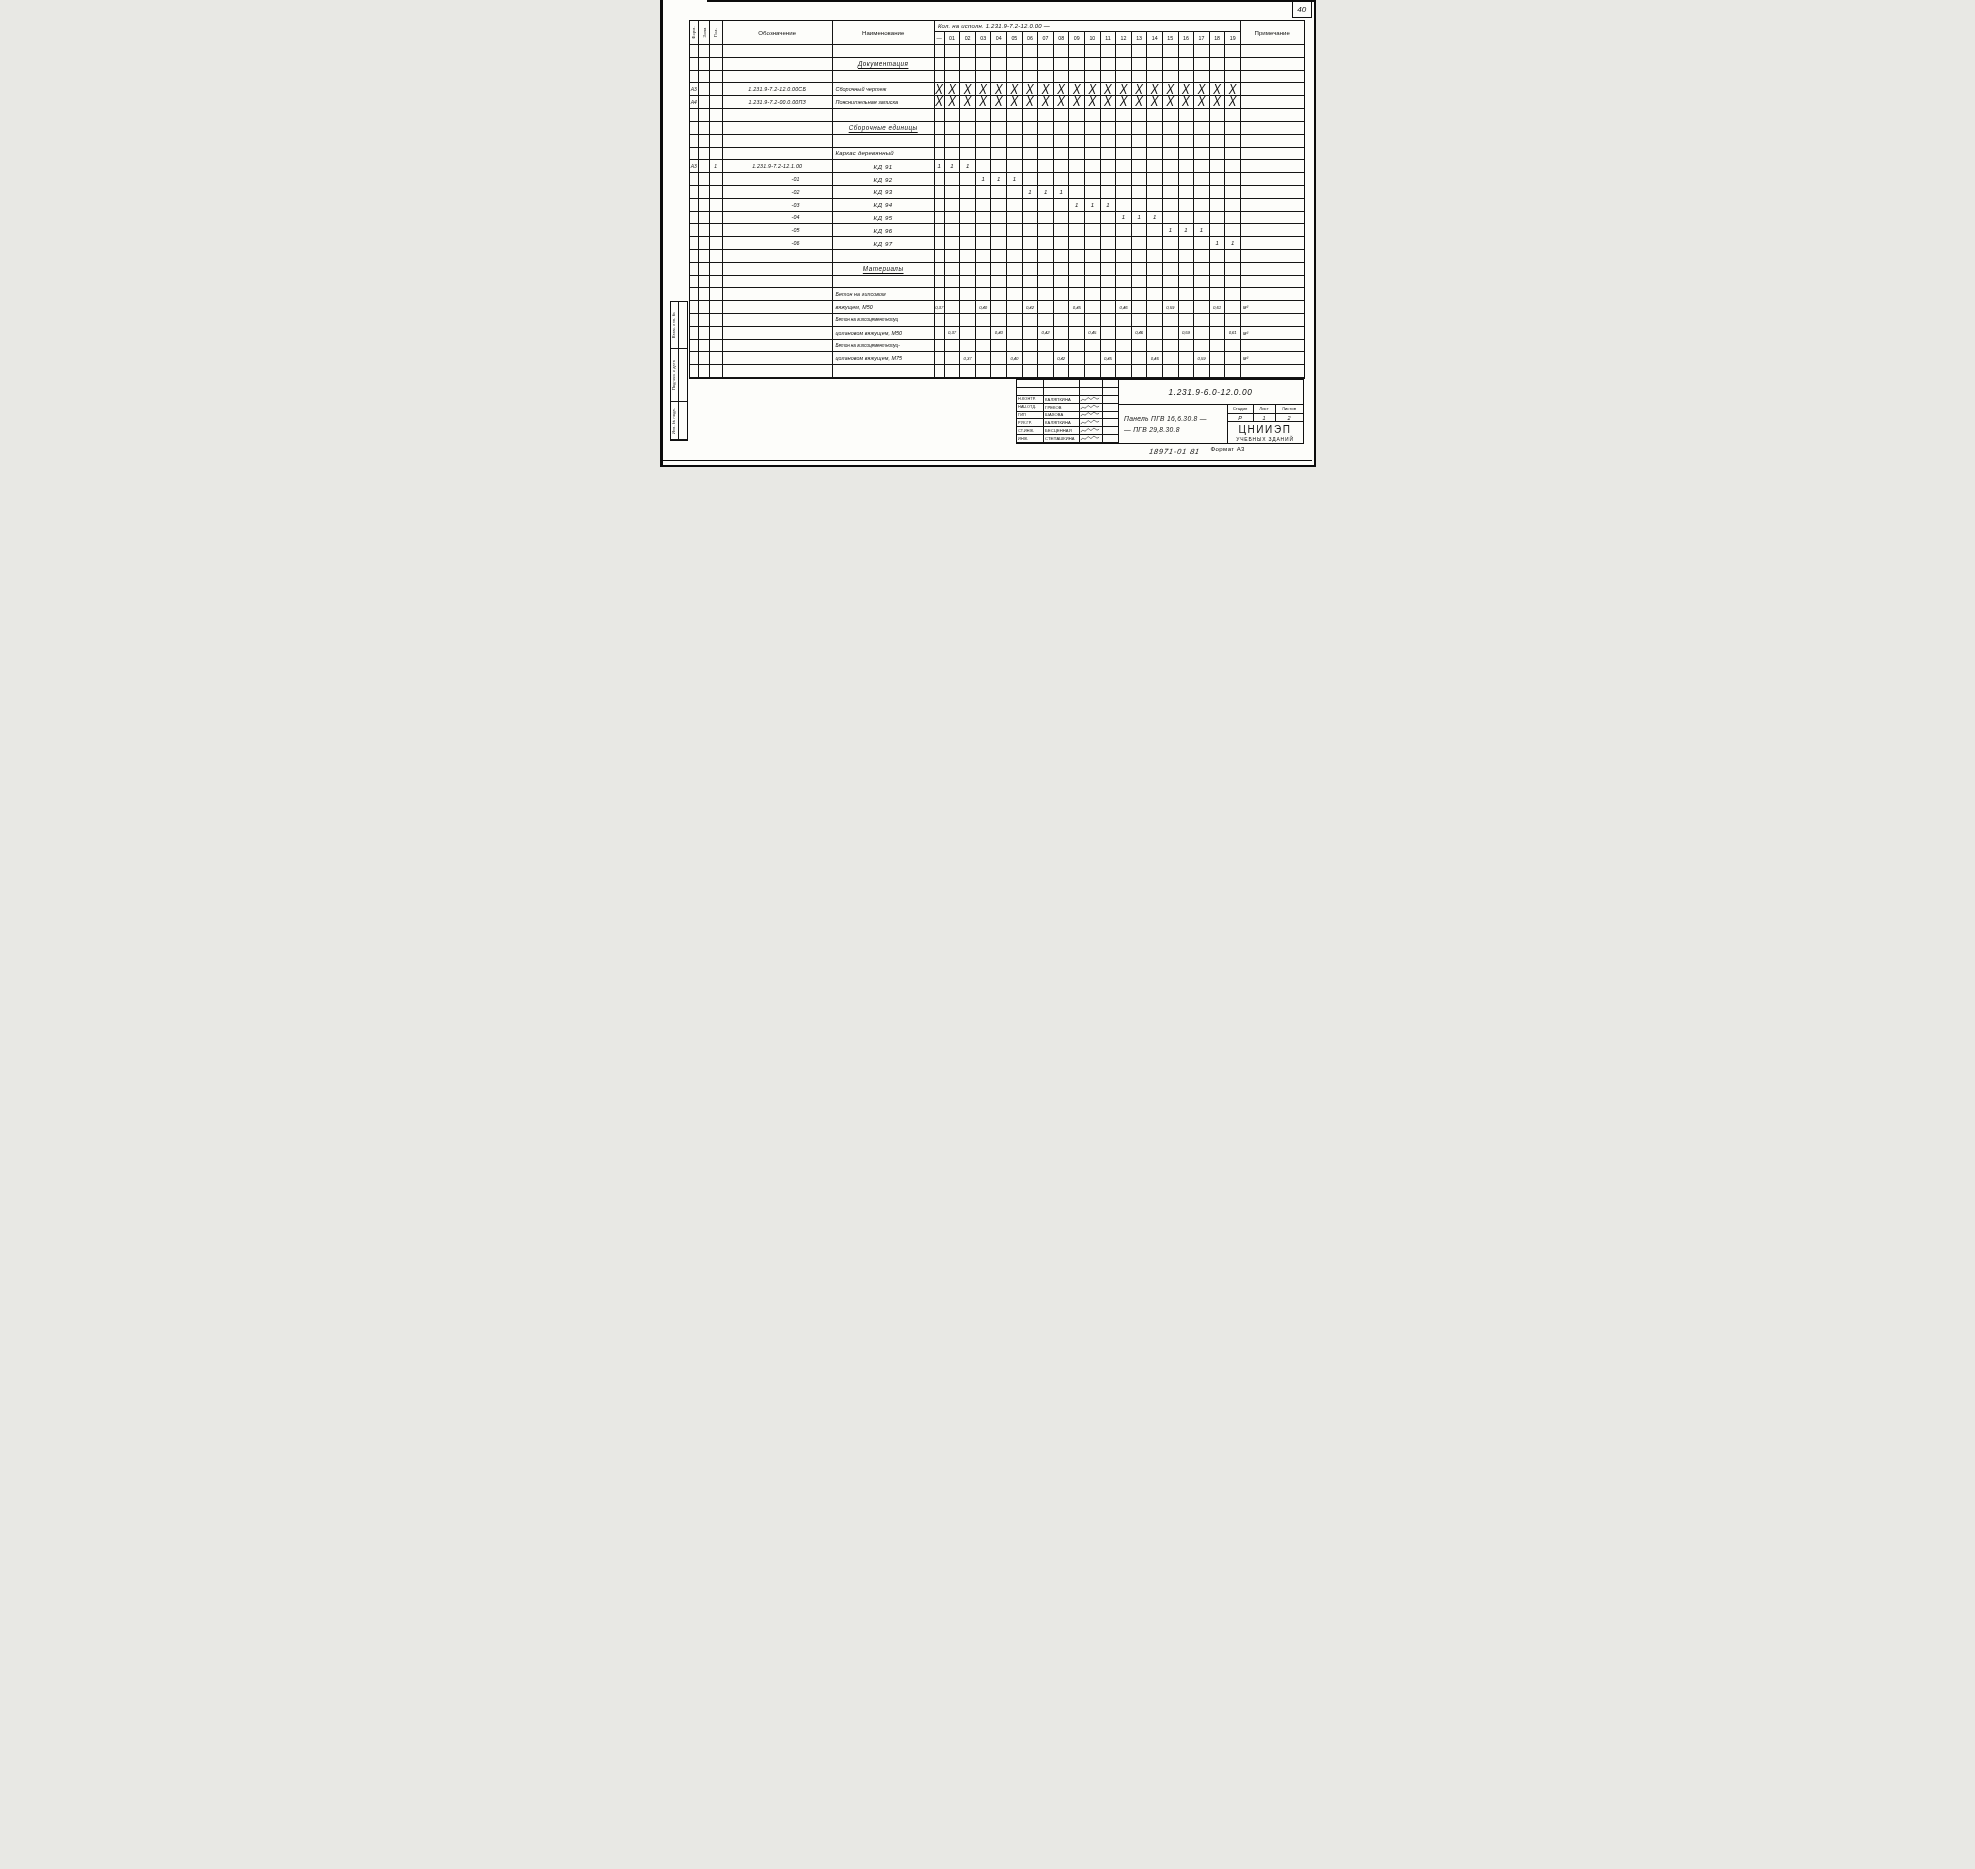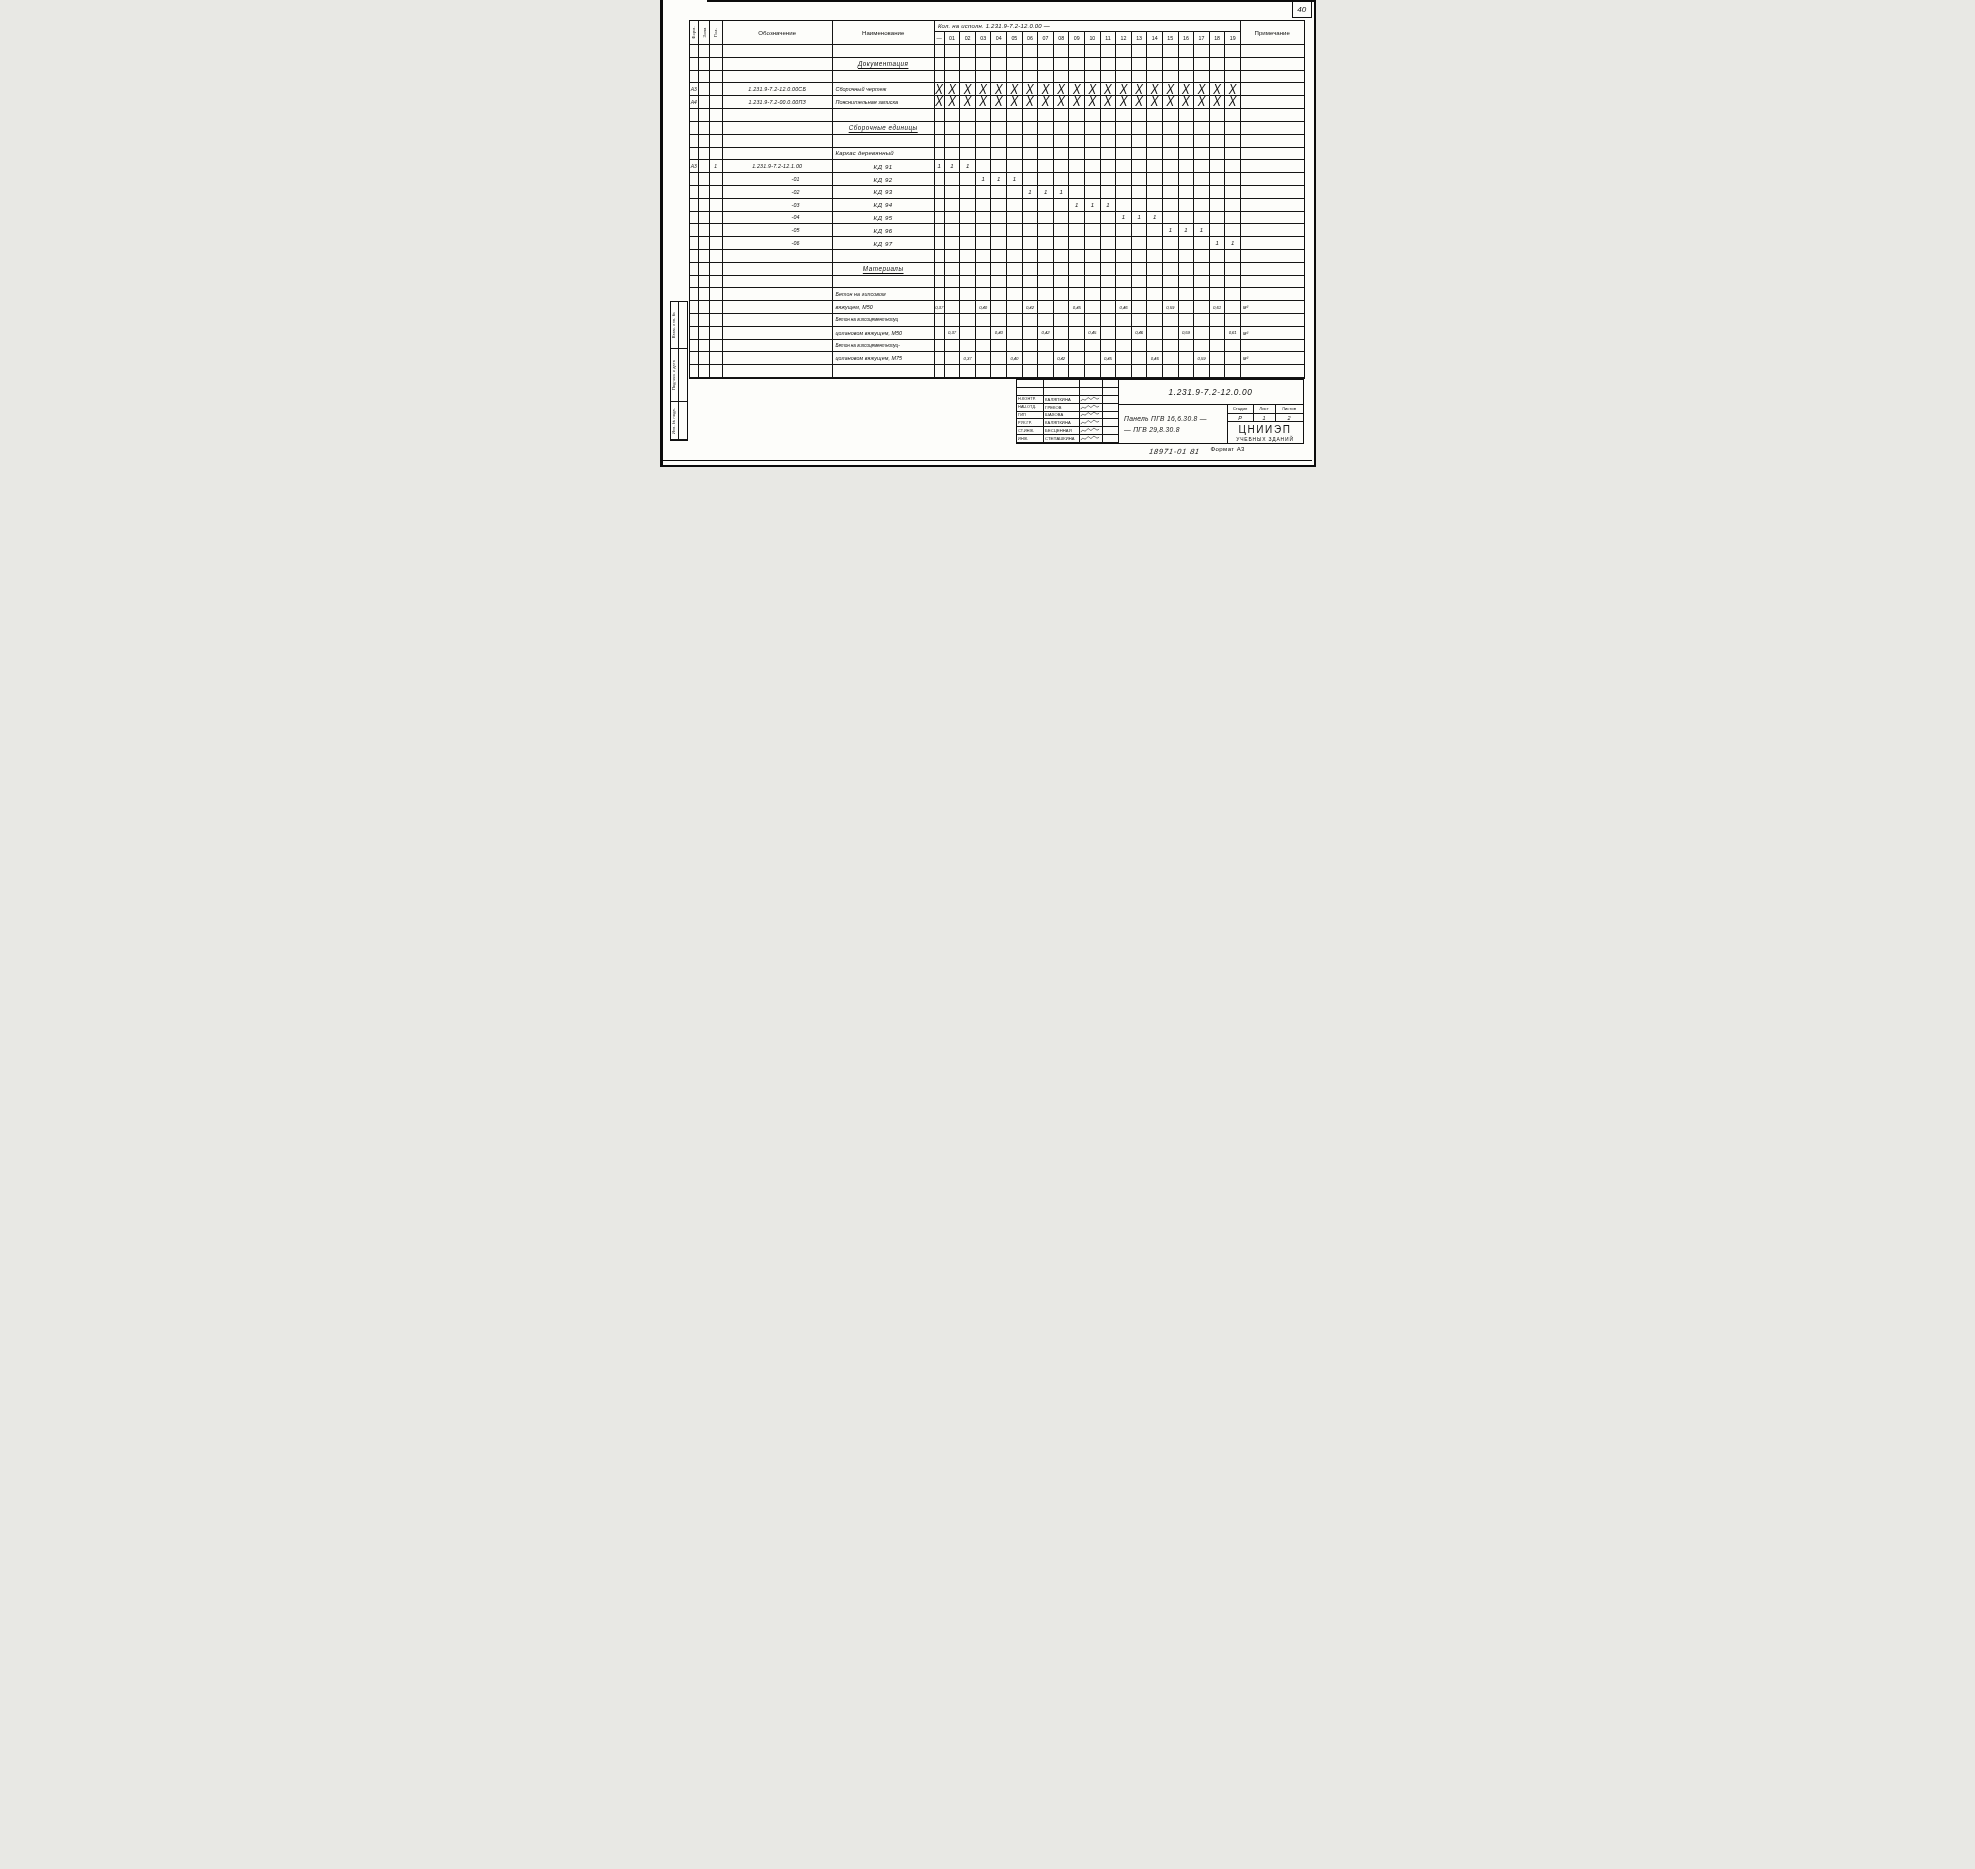--- a/index.html
+++ b/index.html
@@ -1188,21 +1188,21 @@
         </div>
         <div class="sg" style="grid-area: 8 / 3;">
           <svg width="20" height="7.1" viewBox="0 0 50 18">
             <path d="M2 13 C7 2, 11 16, 17 7 S25 15, 31 6 S41 14, 48 5" fill="none" stroke="#141414" stroke-width="1.5"></path>
           </svg>
         </div>
         <div class="sg lastcol" style="grid-area: 8 / 4;"></div>
       </div>
     <div class="tb-right">
       <div class="tb-doc">
-        <span class="hw">1.231.9-7.2-12.0.00</span>
+        <span class="hw">1.231.9-6.0-12.0.00</span>
       </div>
       <div class="tb-lower">
         <div class="tb-name">
           <div class="hw">Панель ПГВ 16,6.30.8 —</div>
           <div class="hw">— ПГВ 29,8.30.8</div>
         </div>
         <div class="tb-sls">
           <div class="slh">Стадия</div>
           <div class="slh">Лист</div>
           <div class="slh last">Листов</div>

